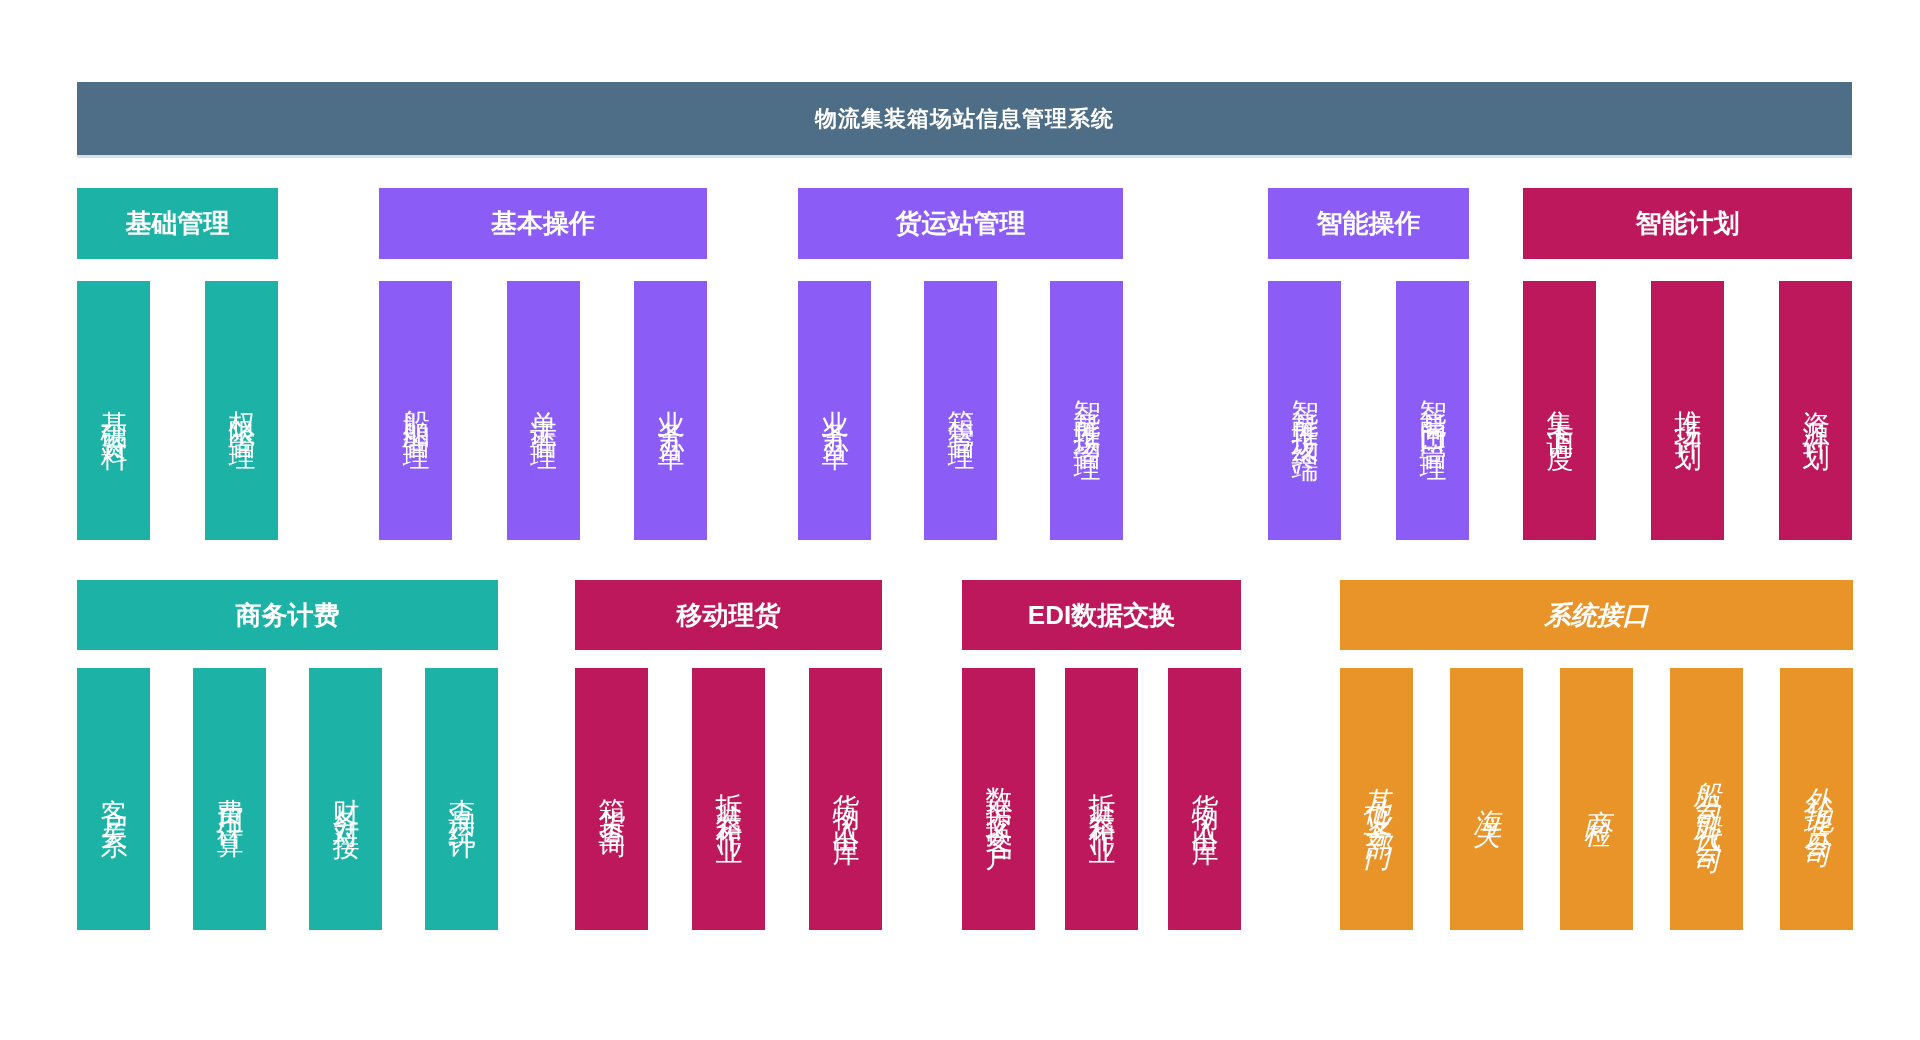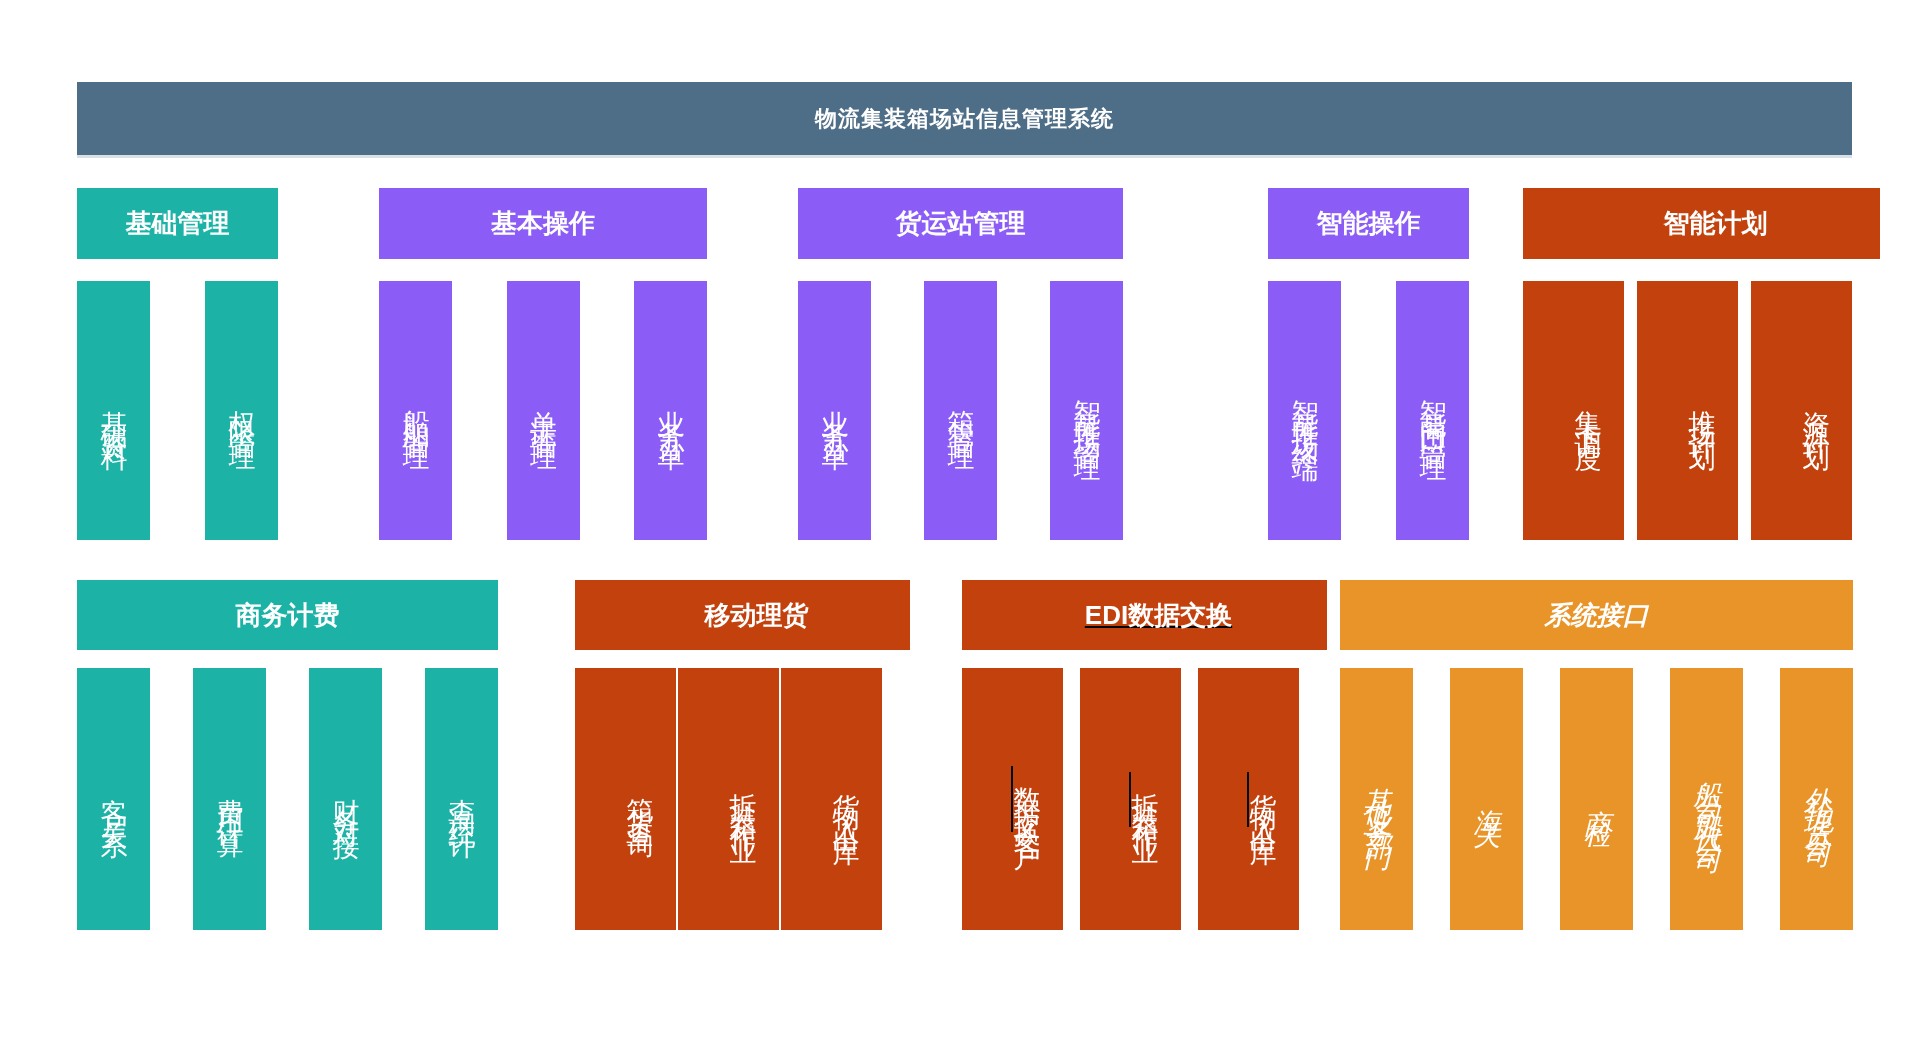--- a/index.html
+++ b/index.html
@@ -41,31 +41,31 @@
     color:#ffffff;font-size:27px;font-weight:400;
     writing-mode:vertical-rl;
     text-orientation:upright;
     letter-spacing:11px;
     line-height:1;
     text-align:center;
   }
   
   .teal  .group-header, .teal  .module{background:#1cb3a6;}
   .blue  .group-header, .blue  .module{background:#8b5cf6;}
-  .purple .group-header,.purple .module{background:#c2410c;padding-left:28px;}
+  .purple .group-header,.purple .module{background:#be185d;}
   .orange .group-header,.orange .module{background:#e89428;}
   
   .g1{left:77px;  width:201px;font-family:Liberation Serif, serif;}
   .g2{left:379px; width:328px;}
   .g3{left:798px; width:325px;}
   .g4{left:1222px;width:201px;margin-left:46px;}
   .g5{left:1523px;width:329px;}
   .g6{left:77px;  width:421px;}
   .g7{left:575px; width:307px;}
-  .g8{left:962px; width:337px;text-decoration:underline;}
+  .g8{left:962px; width:279px;}
   .g9{left:1340px;width:513px;font-style:italic;}
 </style>
 </head>
 <body>
 
 <div class="canvas">
 
   <div class="title-bar">
     <span class="title-text">物流集装箱场站信息管理系统</span>
   </div>

